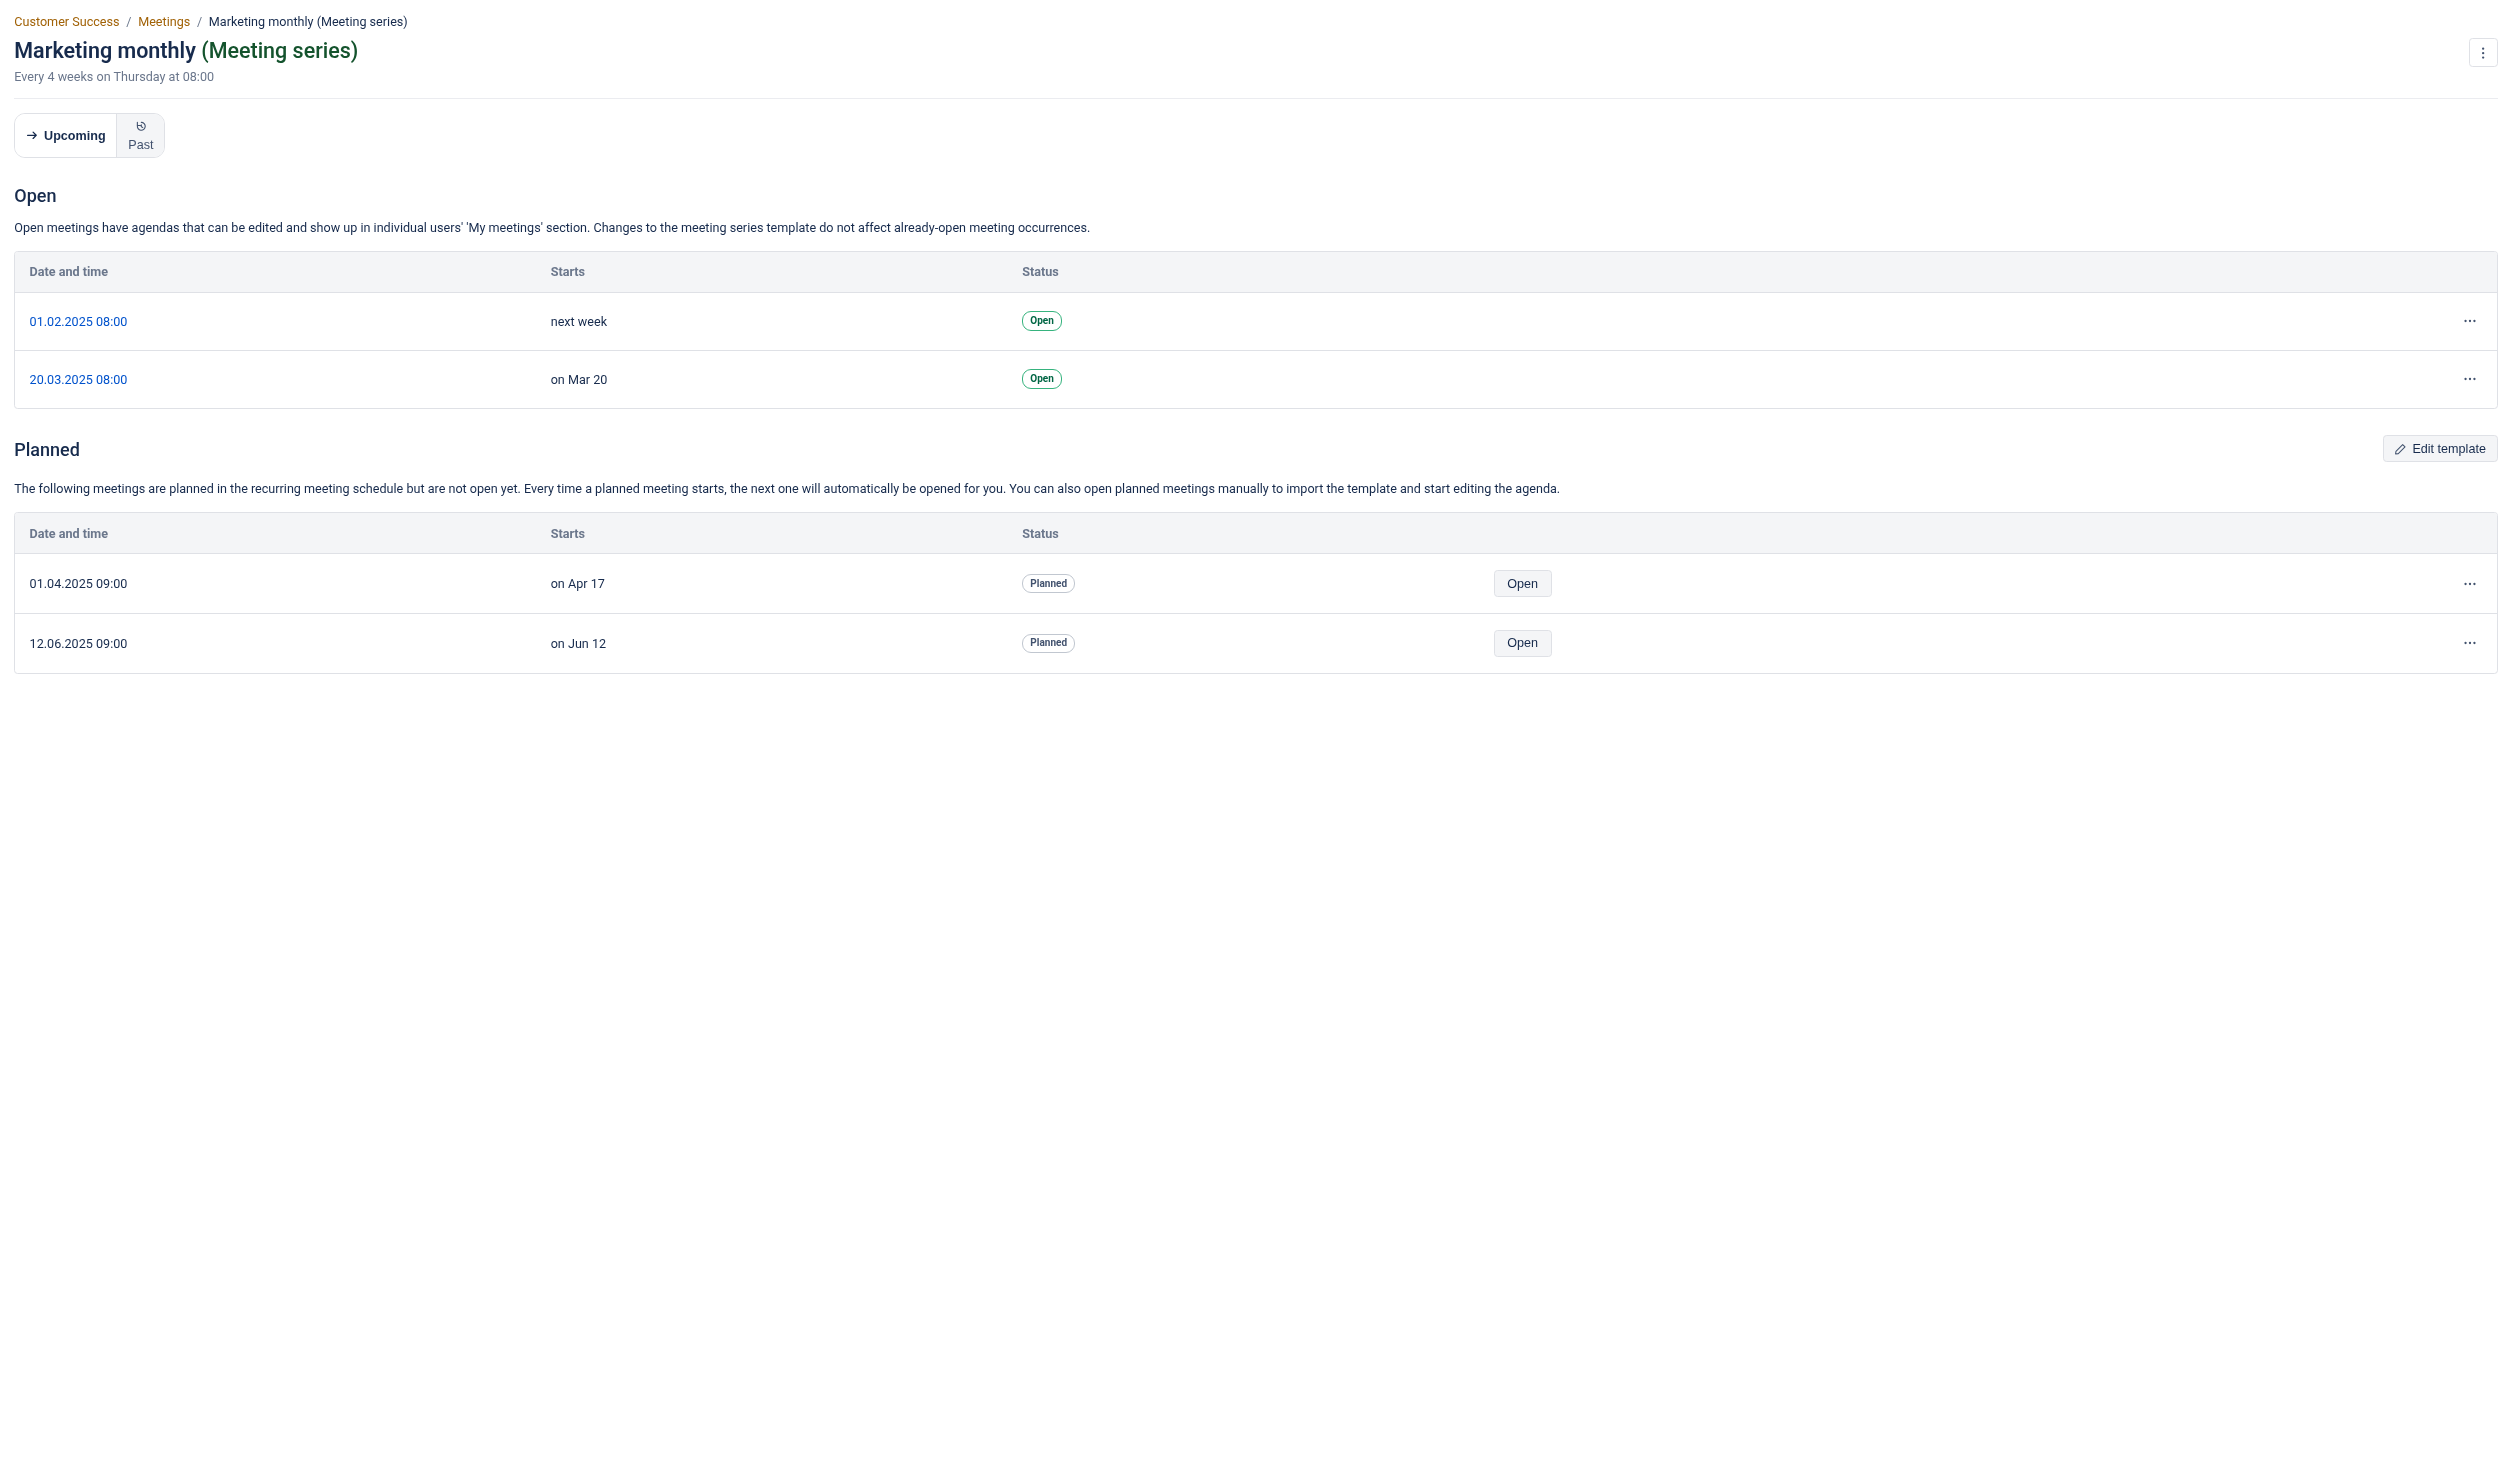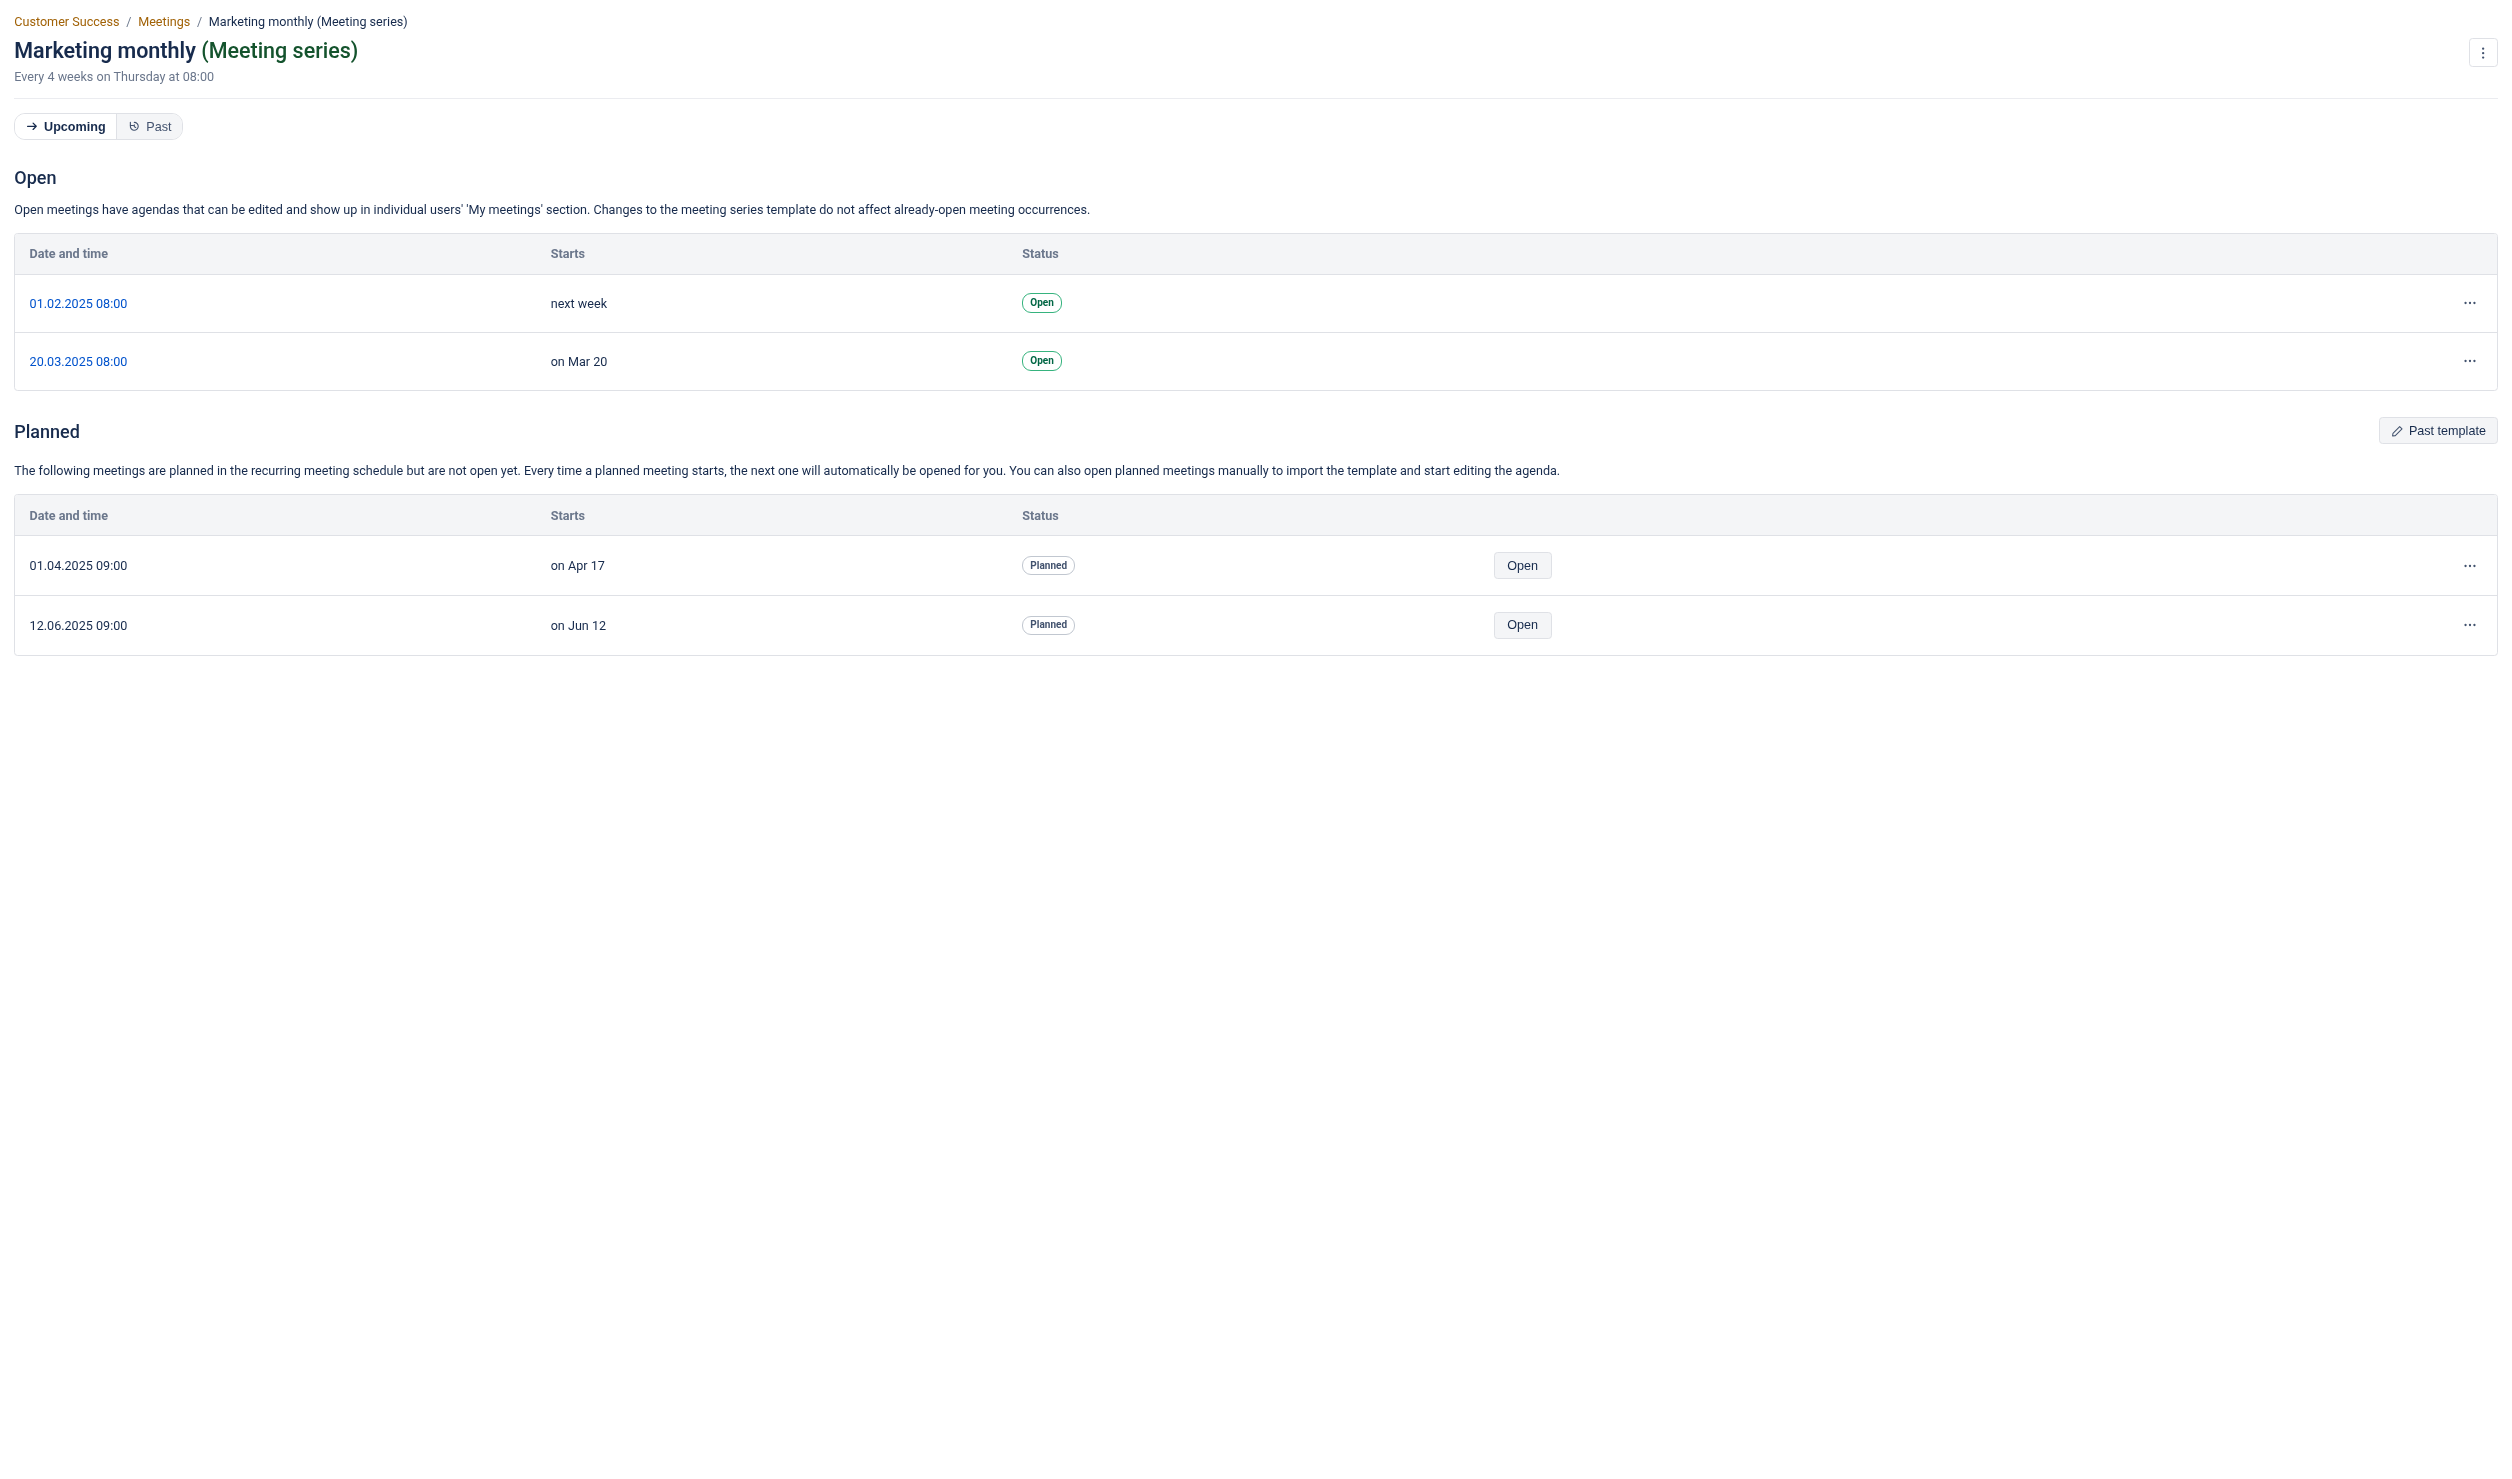--- a/index.html
+++ b/index.html
@@ -51,21 +51,21 @@
     border: none;
     font-size: 12.6px;
     cursor: pointer;
     color: #42526E;
   }
   .toggle-btn.active {
     background: #fff;
     font-weight: 600;
     color: #172B4D;
   }
-  .toggle-btn + .toggle-btn { border-left: 0.9px solid #DFE1E6; }
+  .toggle-btn + .toggle-btn { border-left: 0.9px solid #DFE1E6; flex-direction: column; }
 
   .section-header-row {
     display: flex; justify-content: space-between; align-items: center;
   }
   h2 { font-size: 18px; font-weight: 500; margin: 9px 0 7.2px 0; }
   .section-desc { color: #172B4D; font-size: 12.6px; margin-bottom: 14.3px; line-height: 1.4; max-width: 100%; }
 
   .btn-secondary {
     display: inline-flex; align-items: center; gap: 5.4px;
     padding: 5.4px 10.8px;
@@ -234,21 +234,21 @@
   </tbody>
 </table>
 
 
 <div class="section-header-row">
   <h2>Planned</h2>
   <button class="btn-secondary">
     <svg width="12.6" height="12.6" viewBox="0 0 16 16">
         <path d="M11 2l3 3-8.5 8.5L2 14l.5-3.5L11 2z" stroke="#42526E" stroke-width="1.3" fill="none" stroke-linejoin="round"></path>
       </svg>
-    <span>Past template</span>
+    <span>Edit template</span>
   </button>
 </div>
 <p class="section-desc">The following meetings are planned in the recurring meeting schedule but are not open yet. Every time a planned meeting starts, the next one will automatically be opened for you. You can also open planned meetings manually to import the template and start editing the agenda.</p>
 
 <table class="data-table">
   <thead>
     <tr>
       <th class="col-date">Date and time</th>
       <th class="col-starts">Starts</th>
       <th class="col-status">Status</th>

